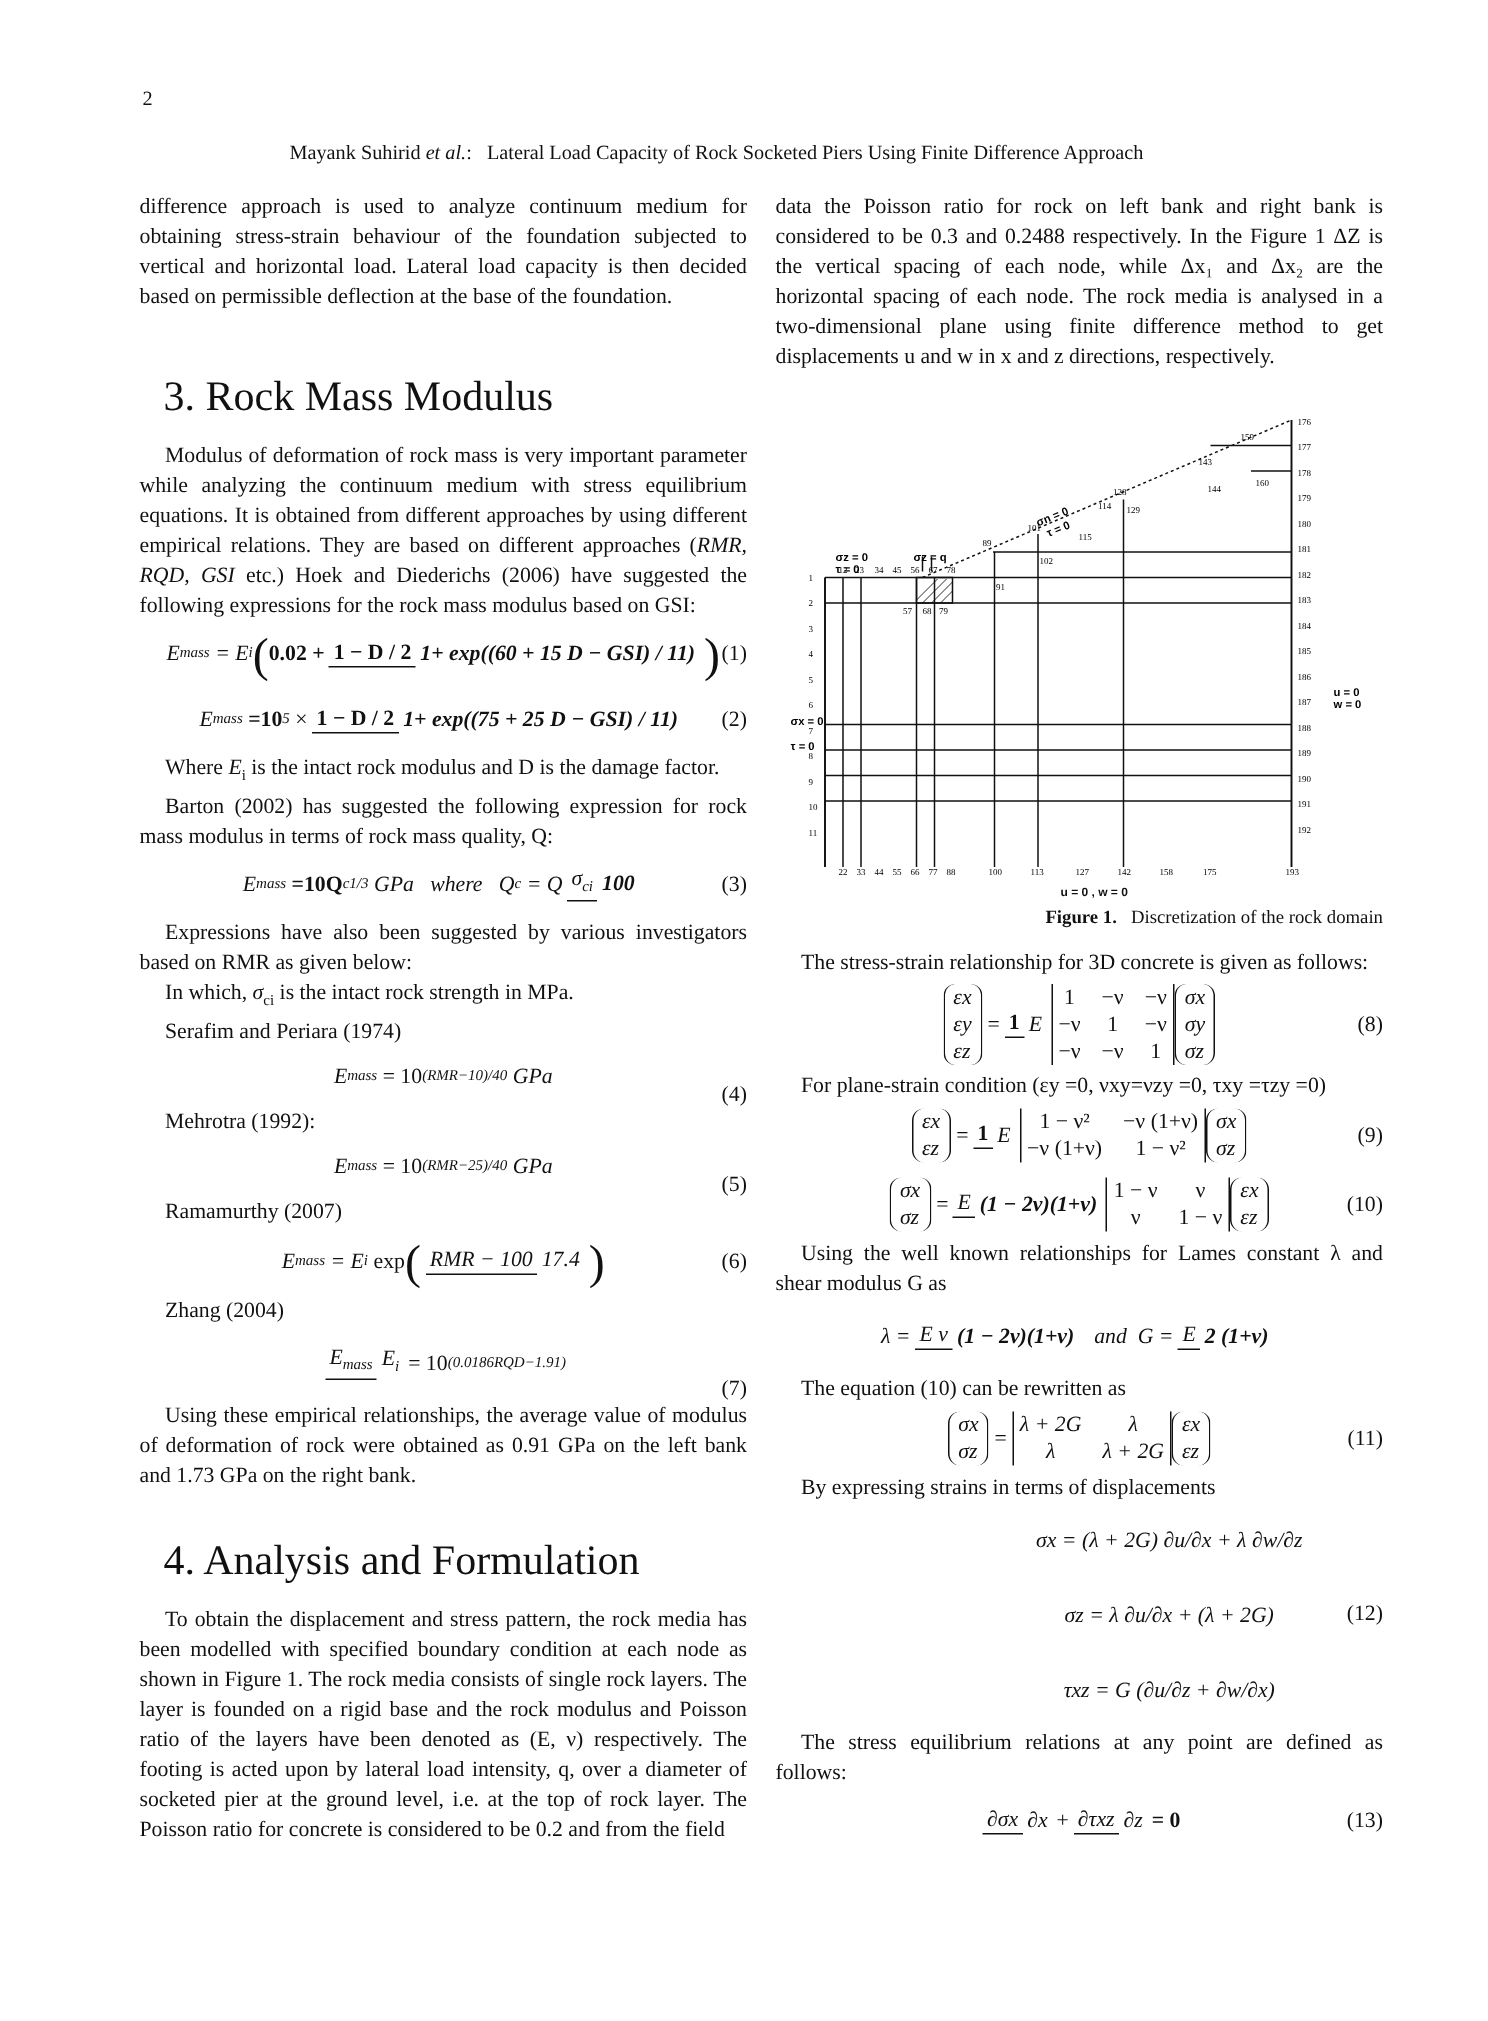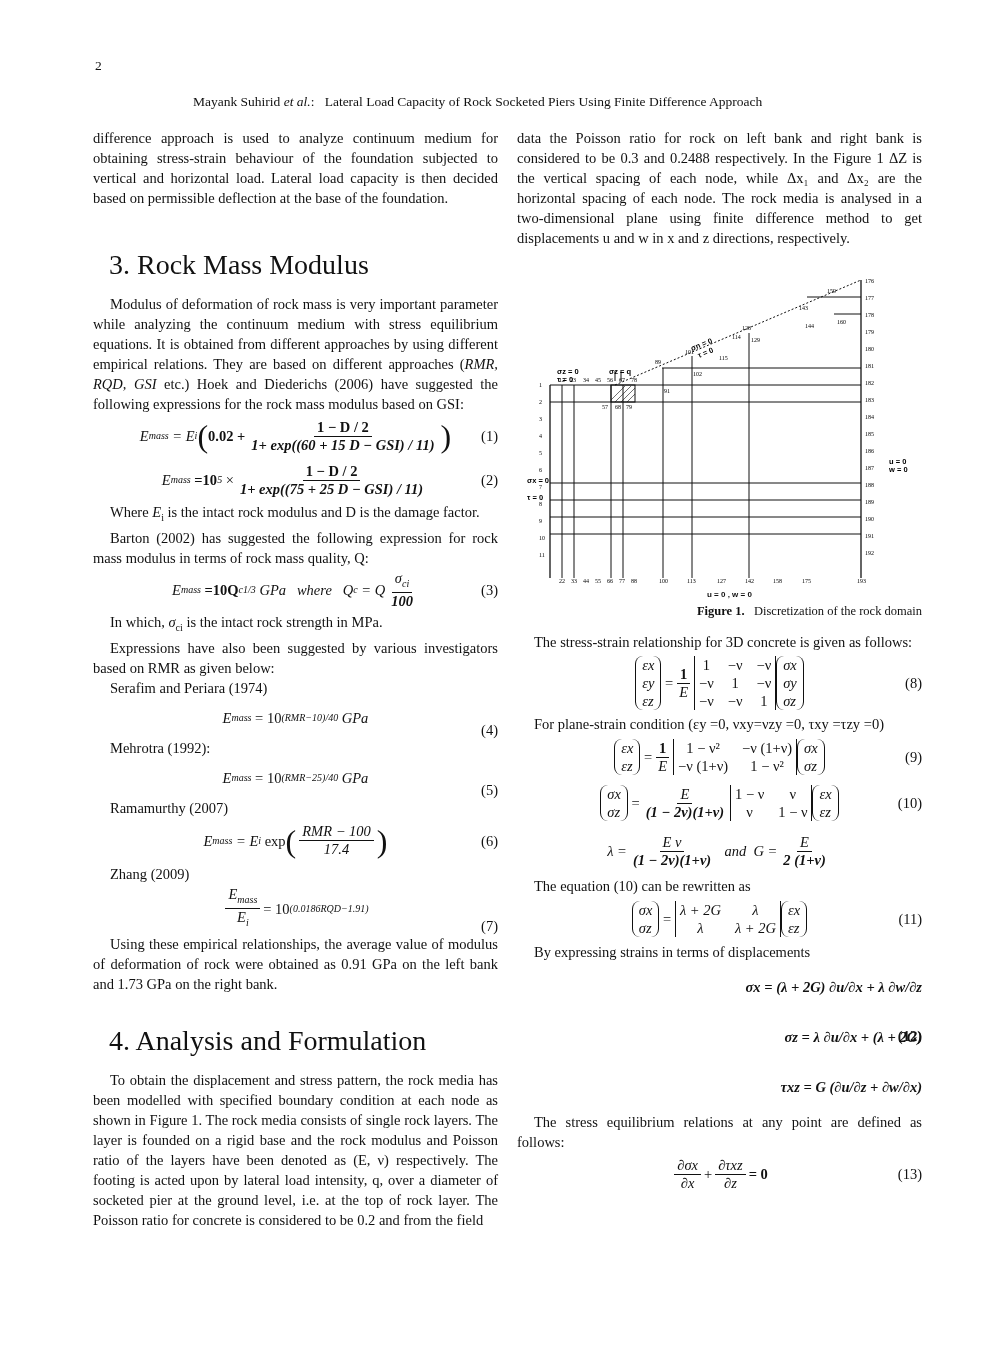--- a/index.html
+++ b/index.html
@@ -9,21 +9,21 @@
   .hdr .pg { position:absolute; left:95px; }
   .hdr .ttl { position:absolute; left:193px;margin-top:36px; }
   .col { position:absolute; top:128px; width:405px; font-size:14.5px; line-height:20px; text-align:justify; }
   .col.l { left:93px; }
   .col.r { left:517px; }
   p { margin:0; }
   .ind { text-indent:17px; }
   h2 { font-size:28px; font-weight:normal; margin:16px; line-height:26px; }
   .eq { position:relative; display:flex; align-items:center; justify-content:center; font-style:italic; }
   .eq .num { position:absolute; right:0; font-style:normal; }
-  .frac { display:inline-flex; flex-direction:column; align-items:center; vertical-align:middle; margin:15px 3px; }
+  .frac { display:inline-flex; flex-direction:row; align-items:center; vertical-align:middle; margin:15px 3px; }
   .frac .n { border-bottom:1px solid #111; padding:0 3px; line-height:17px; }
   .frac .d { padding:0 3px; line-height:17px;font-style:italic; }
   .b { font-weight:bold; font-style:normal; }
   .up { font-style:normal; }
   sub, sup { font-size:10px; }
   .paren { font-size:32px; font-style:normal; font-weight:200; line-height:1; }
   .mat { display:inline-grid; gap:0 14px; text-align:center; line-height:18px; vertical-align:middle; padding:0 4px;
          border-left:1.5px solid #111; border-right:1.5px solid #111; }
   .vec { display:inline-flex; flex-direction:column; line-height:18px; vertical-align:middle; padding:0 6px;
          border-left:1.5px solid #111; border-right:1.5px solid #111; border-radius:8px; }
@@ -74,22 +74,22 @@
 
   <div class="eq" style="height:44px;">
     <span>E</span><sub>mass</sub>&nbsp;<span class="b">=10Q</span><sub>c</sub><sup>1/3</sup>&nbsp;<span>GPa</span>&nbsp;&nbsp;&nbsp;<span>where</span>&nbsp;&nbsp;&nbsp;<span>Q</span><sub>c</sub>&nbsp;<span>= Q</span>
     <span class="frac">
         <span class="n"><span>σ</span><sub>ci</sub></span>
         <span class="d b">100</span>
       </span>
     <span class="num">(3)</span>
   </div>
 
+  <p class="ind">Expressions have also been suggested by various investigators based on RMR as given below:</p>
   <p class="ind"><span>In which, </span><i>σ</i><sub>ci</sub><span> is the intact rock strength in MPa.</span></p>
-  <p class="ind">Expressions have also been suggested by various investigators based on RMR as given below:</p>
   <p class="ind">Serafim and Periara (1974)</p>
 
   <div class="eq" style="height:40px;">
     <span>E</span><sub>mass</sub>&nbsp;<span class="up">= 10</span><sup>(RMR−10)/40</sup>&nbsp;<span>GPa</span>
     <span class="num" style="top:22px;">(4)</span>
   </div>
 
   <p class="ind">Mehrotra (1992):</p>
 
   <div class="eq" style="height:40px;">
@@ -101,21 +101,21 @@
 
   <div class="eq" style="height:46px;">
     <span>E</span><sub>mass</sub>&nbsp;<span>= E</span><sub>i</sub>&nbsp;<span class="up">exp</span>
     <span class="paren">(</span><span class="frac">
         <span class="n">RMR − 100</span>
         <span class="d up">17.4</span>
       </span><span class="paren">)</span>
     <span class="num">(6)</span>
   </div>
 
-  <p class="ind">Zhang (2009)</p>
+  <p class="ind">Zhang (2004)</p>
 
   <div class="eq" style="height:50px;">
     <span class="frac">
         <span class="n"><span>E</span><sub>mass</sub></span>
         <span class="d"><span>E</span><sub>i</sub></span>
       </span>
     <span class="up">= 10</span>
       <sup>(0.0186RQD−1.91)</sup>
     <span class="num" style="top:32px;">(7)</span>
   </div>
@@ -338,20 +338,21 @@
       <span>ν</span>
         <span>1 − ν</span>
     </span>
     <span class="vec">
         <span>εx</span>
         <span>εz</span>
       </span>
     <span class="num">(10)</span>
   </div>
 
+  <p class="ind">Using the well known relationships for Lames constant λ and shear modulus G as</p>
 
   <div class="eq" style="height:50px;">
     <span>λ =</span>
     <span class="frac">
         <span class="n">E ν</span>
         <span class="d b">(1 − 2ν)(1+ν)</span>
       </span>
     &nbsp;&nbsp;<span>and</span>&nbsp;&nbsp;
     <span>G =</span>
     <span class="frac">
@@ -376,21 +377,21 @@
     </span>
     <span class="vec">
         <span>εx</span>
         <span>εz</span>
       </span>
     <span class="num">(11)</span>
   </div>
 
   <p class="ind">By expressing strains in terms of displacements</p>
 
-  <div class="eq" style="height:150px; flex-direction:column; align-items:flex-end; padding-left:120px; justify-content:space-around;font-weight:bold;">
+  <div class="eq" style="height:150px; flex-direction:column; align-items:center; padding-left:120px; justify-content:space-around;">
     <span>σx = (λ + 2G) ∂u/∂x + λ ∂w/∂z</span>
     <span>σz = λ ∂u/∂x + (λ + 2G)</span>
     <span>τxz = G (∂u/∂z + ∂w/∂x)</span>
     <span class="num" style="top:64px;">(12)</span>
   </div>
 
   <p class="ind">The stress equilibrium relations at any point are defined as follows:</p>
 
   <div class="eq" style="height:44px;">
     <span class="frac">

